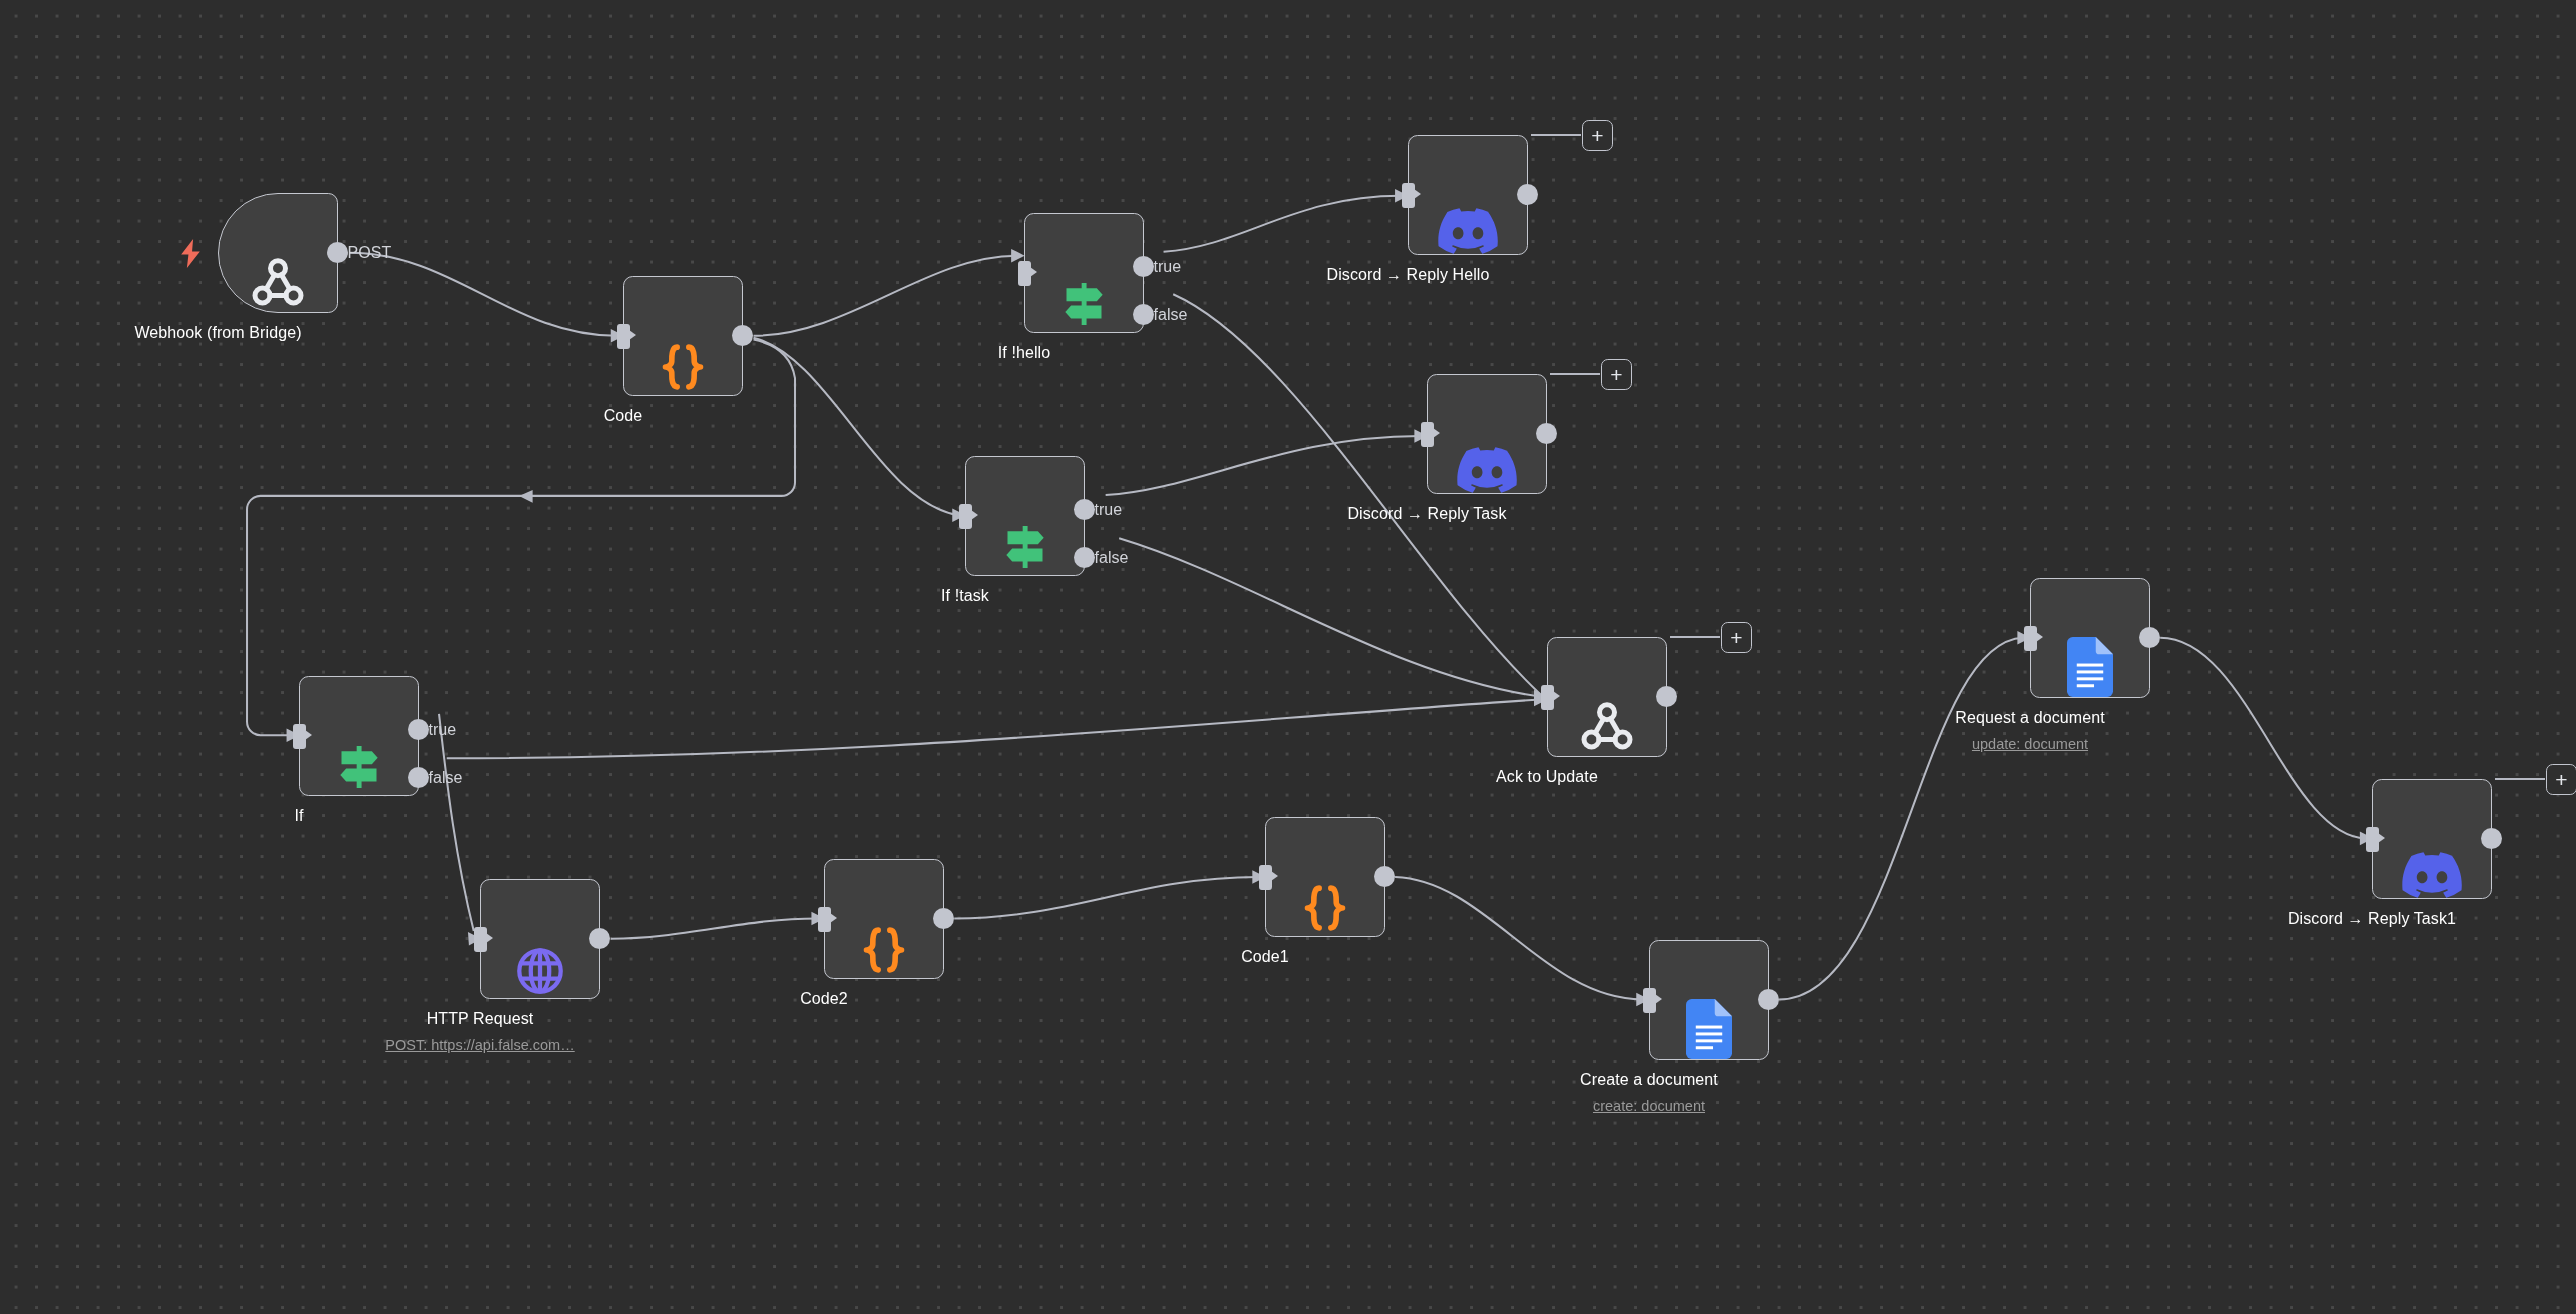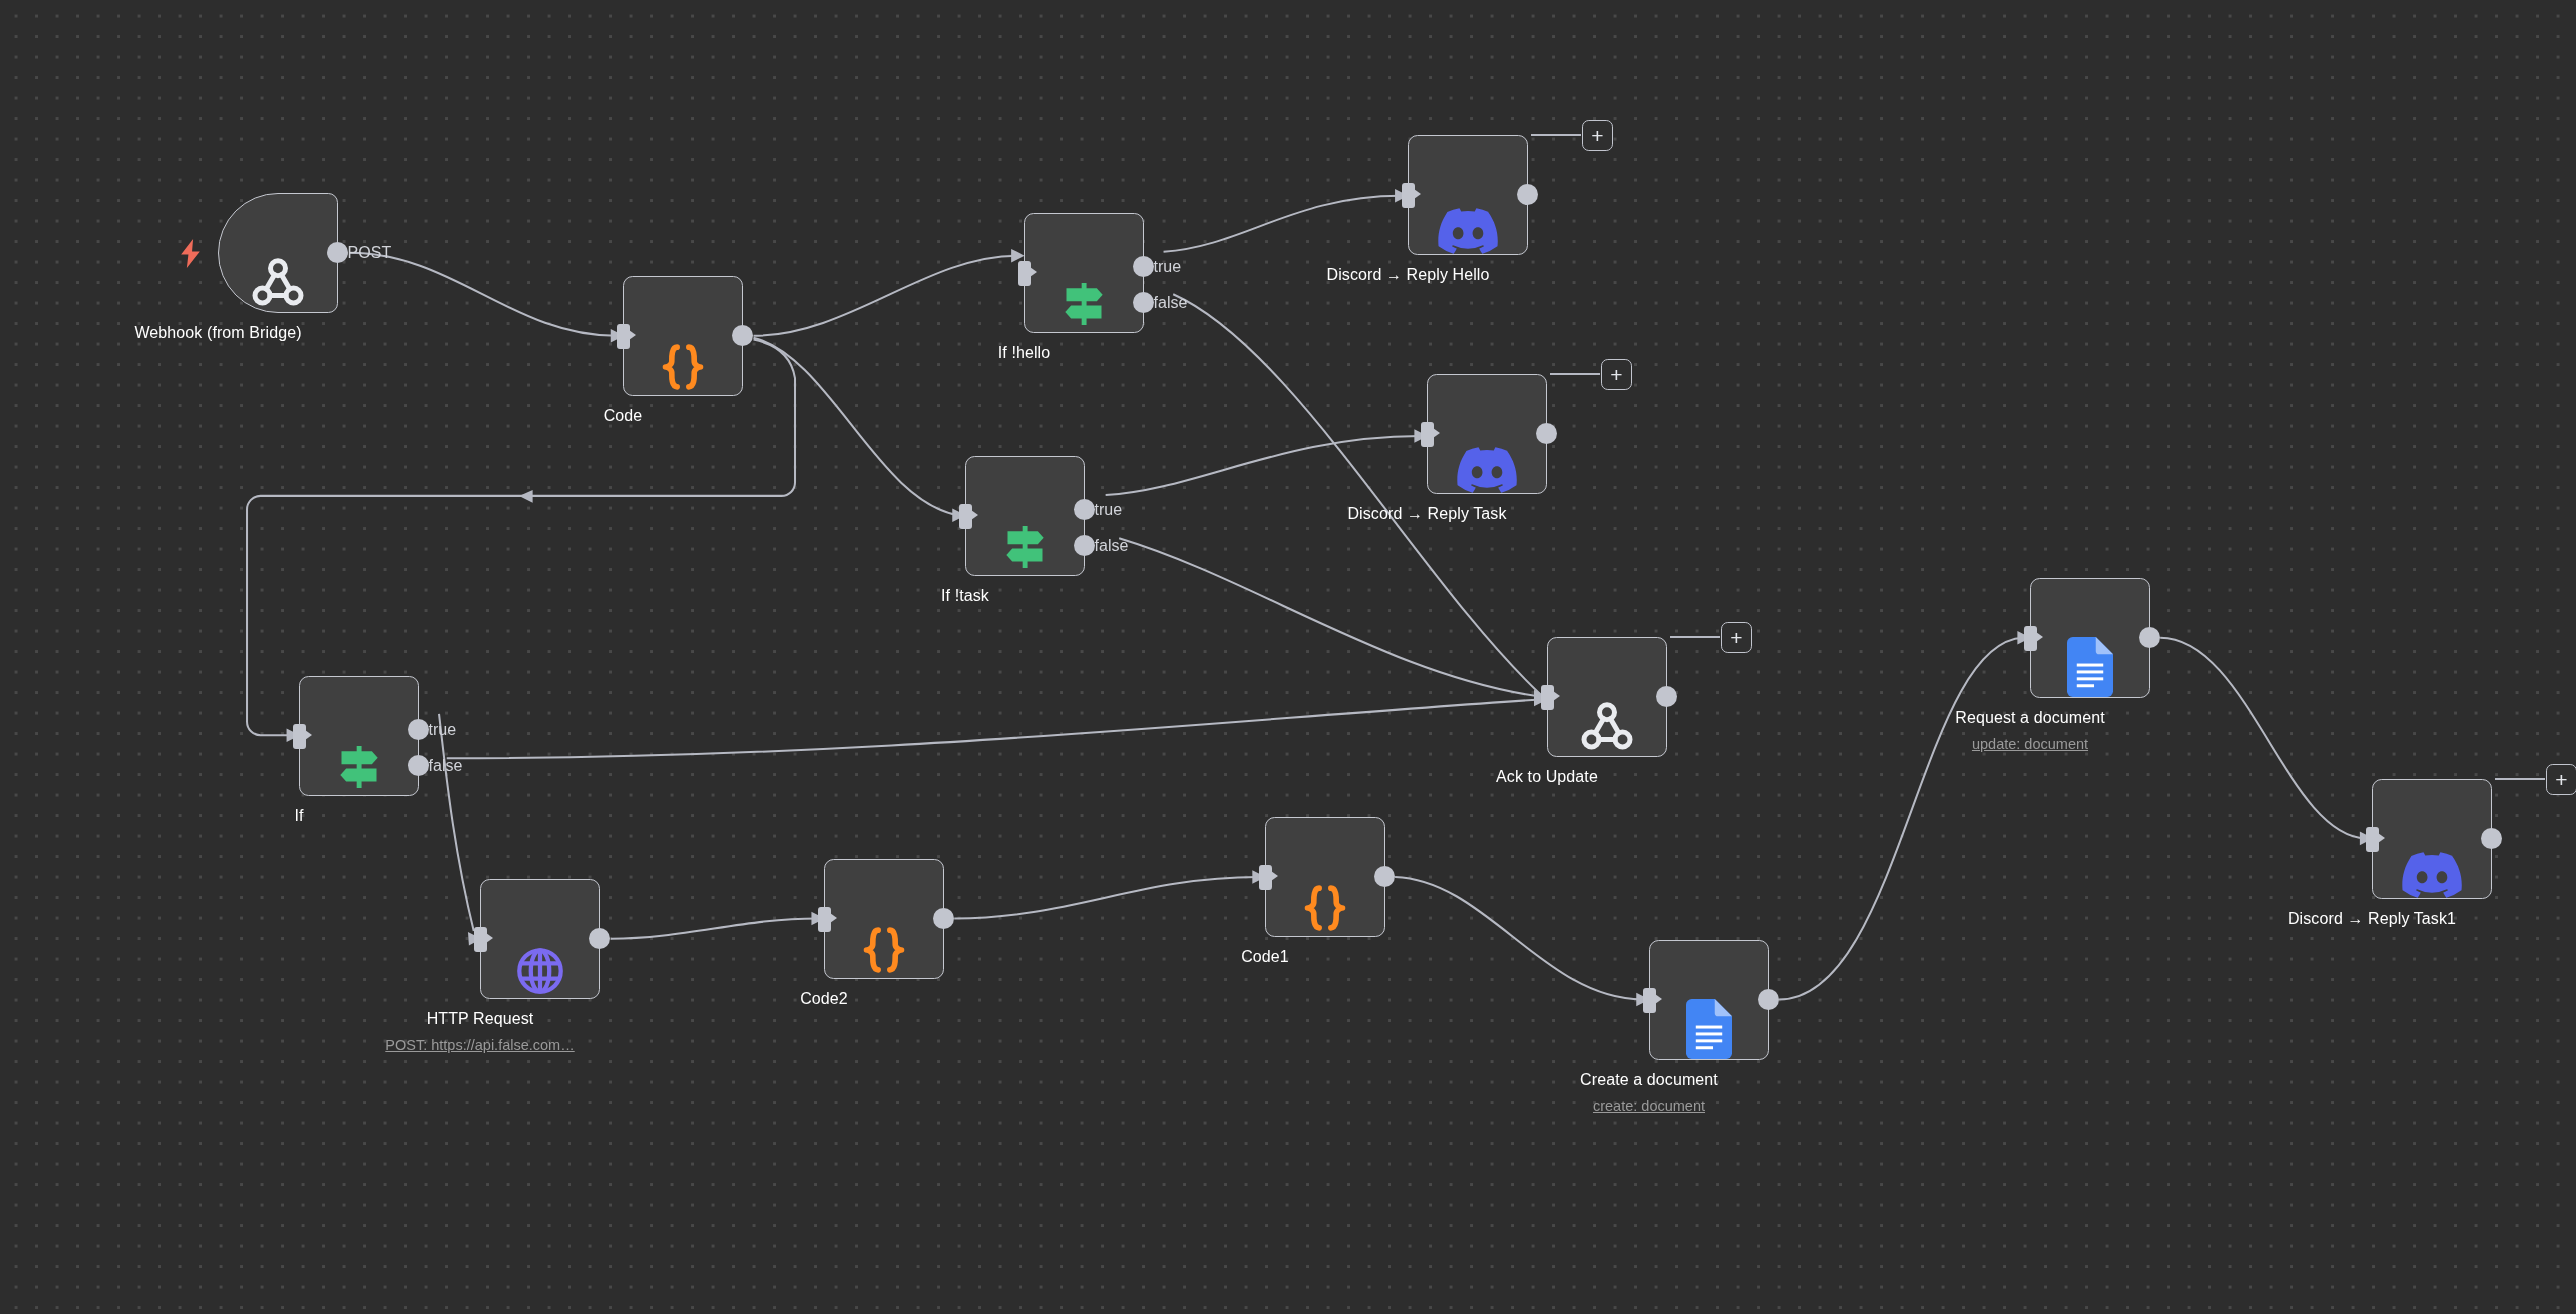--- a/index.html
+++ b/index.html
@@ -66,21 +66,21 @@
     content:"";position:absolute;left:11.6px;top:6.8px;
     border-left:7.7px solid #c2c5ce;
     border-top:5.8px solid transparent;
     border-bottom:5.8px solid transparent;
   }
   .port-out{
     position:absolute;right:-10.6px;top:50%;margin-top:-10.6px;
     width:21px;height:21px;border-radius:50%;background:#c2c5ce;
   }
   .port-out.top{top:32px;margin-top:10px;}
-  .port-out.bot{top:74px;margin-top:4px;}
+  .port-out.bot{top:74px;margin-top:16px;}
   .port-name{
     position:absolute;left:21px;top:50%;
     transform:translateY(-50%);
     color:#d2d4da;font-size:16px;white-space:nowrap;
   }
   
   .plus-stub{position:absolute;top:50%;margin-top:-1px;height:1.9px;background:#b6b9c3;}
   .plus-btn{
     position:absolute;top:50%;margin-top:-15.4px;
     width:31px;height:31px;border:1.9px solid #c2c5ce;border-radius:6.8px;

